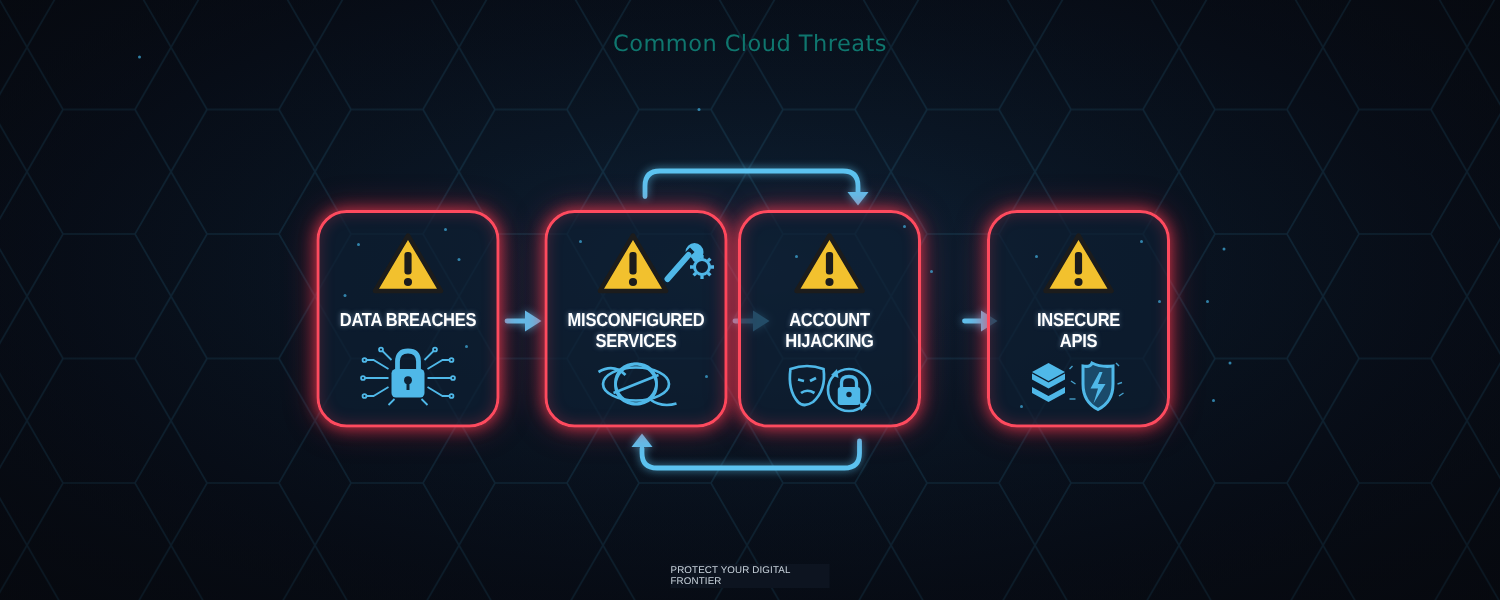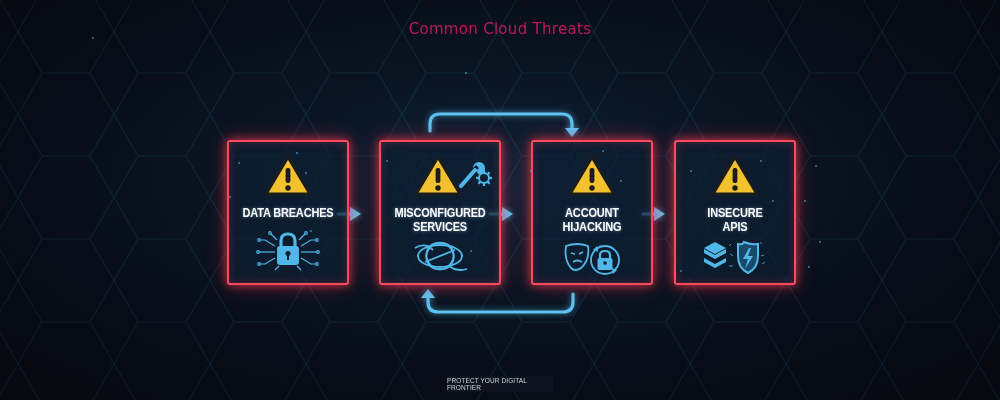--- a/index.html
+++ b/index.html
@@ -4,29 +4,28 @@
 <style>
   html, body { margin:0; padding:0; }
   body {
     width:1000px; height:400px; overflow:hidden; position:relative;
     background: radial-gradient(ellipse at 50% 45%, #10243a 0%, #0c1a2b 35%, #0a1220 65%, #080b12 100%);
     font-family: "DejaVu Sans", sans-serif;
   }
   .bg-hex { position:absolute; left:0; top:0; width:1000px; height:400px; pointer-events:none; }
   .title {
     position:absolute; left:0; right:0; top:20px; text-align:center;
-    color:#be185d; font-size:15px; letter-spacing:0.3px;
+    color:#0f766e; font-size:15px; letter-spacing:0.3px;
     font-family: "DejaVu Sans", sans-serif;
   }
   .card {
     position:absolute; top:140px; width:118px; height:141px;
-    border:2.5px solid #ff4a5e; border-radius:3px;
+    border:2.5px solid #ff4a5e; border-radius:20px;
     background: rgba(14,30,50,0.72);
     box-shadow: 0 0 10px rgba(255,60,80,0.75), 0 0 22px rgba(255,40,70,0.35), inset 0 0 10px rgba(255,60,80,0.25);
-    margin-left: 16px;
   }
   .card .label {
     position:absolute; left:0; right:0; text-align:center;
     color:#ffffff; font-family:"Liberation Sans", sans-serif; font-weight:bold;
     font-size:12.5px; line-height:14px; letter-spacing:-0.2px;
     transform: scaleX(0.88);
     text-shadow: 0 0 4px rgba(180,220,255,0.5);
   }
   .warn { position:absolute; }
   .icon { position:absolute; }
@@ -143,21 +142,21 @@
       <ellipse cx="29" cy="16" rx="22" ry="11"></ellipse>
       <ellipse cx="29" cy="16" rx="14" ry="13" transform="rotate(35 29 16)"></ellipse>
       <ellipse cx="29" cy="16" rx="14" ry="13" transform="rotate(-35 29 16)"></ellipse>
       <path d="M4 8 Q14 2 22 10"></path>
       <path d="M38 26 Q46 32 56 29"></path>
       <path d="M14 22 L44 10"></path>
     </g>
   </svg>
 </div>
 
-<div class="card" style="left:515px;">
+<div class="card" style="left:492px;">
   <svg class="warn" style="left:34px; top:12px;" width="50" height="44" viewBox="0 0 50 44">
     <path d="M25 3 L47 40 L3 40 Z" fill="#f2c12e" stroke="#1c1c1c" stroke-width="3" stroke-linejoin="round"></path>
     <rect x="22.6" y="14" width="4.8" height="15" rx="2" fill="#1c1c1c"></rect>
     <circle cx="25" cy="34" r="2.7" fill="#1c1c1c"></circle>
   </svg>
   <div class="label" style="top:64px;">ACCOUNT</div>
   <div class="label" style="top:78px;">HIJACKING</div>
   <svg class="icon" style="left:30px; top:98px;" width="60" height="36" viewBox="0 0 60 36">
     <g fill="none" stroke="#4fb8e8" stroke-width="1.8">
       <path d="M3 6 Q14 2 25 6 Q27 20 18 28 Q12 32 8 28 Q1 20 3 6 Z"></path>

